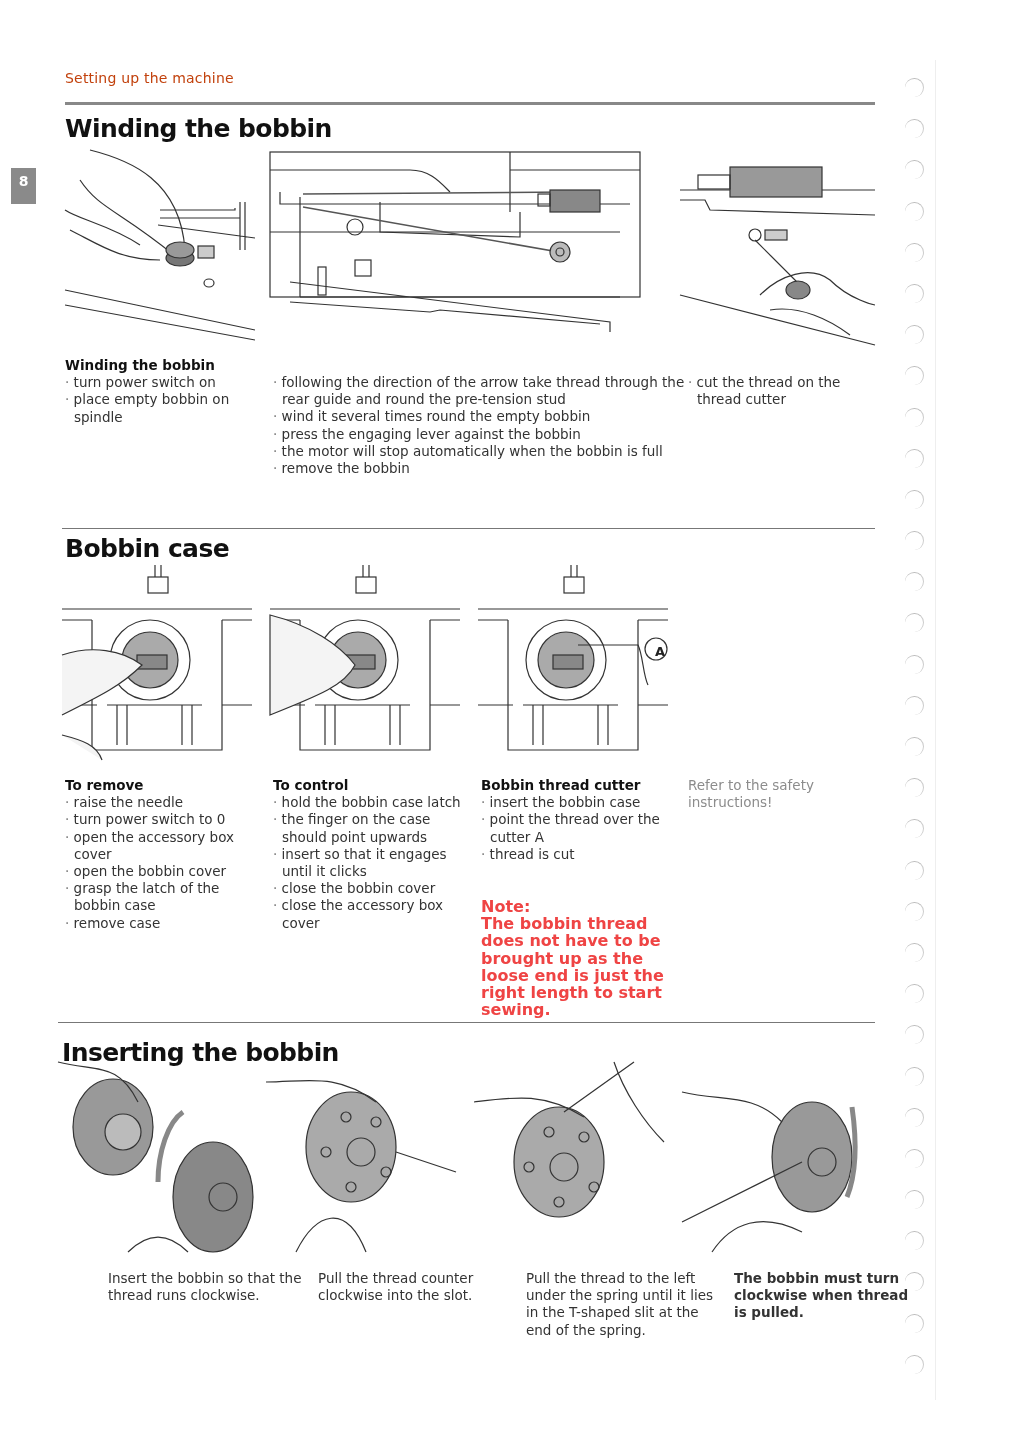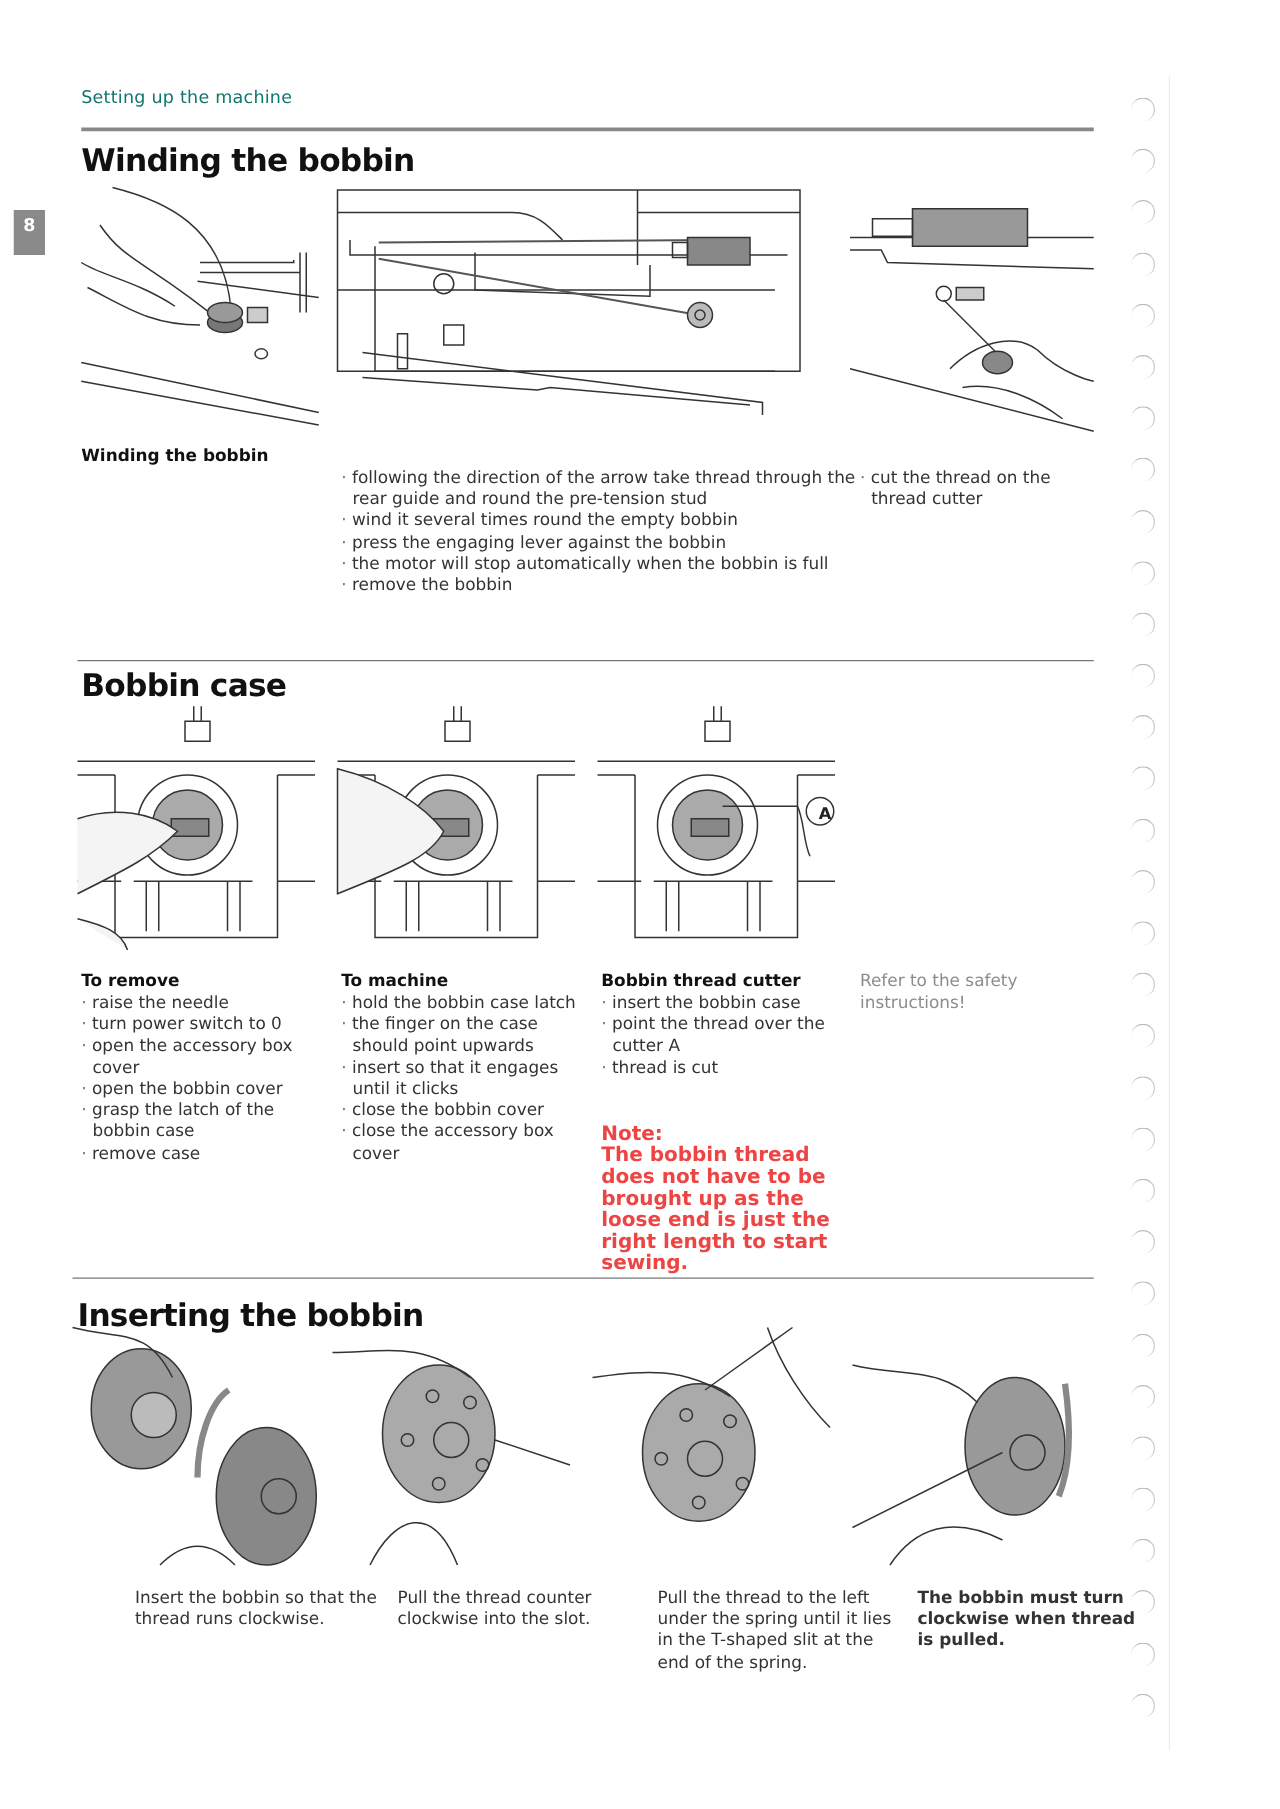--- a/index.html
+++ b/index.html
@@ -1,18 +1,18 @@
 <!DOCTYPE html>
 <html><head>
 <meta charset="utf-8">
 <style>
   html,body{margin:0;padding:0;background:#fff;}
   body{width:1024px;height:1447px;position:relative;overflow:hidden;font-family:"DejaVu Sans","Liberation Sans",sans-serif;color:#2a2a2a;}
   .abs{position:absolute;}
-  .running-head{left:65px;top:70px;font-size:14px;color:#0f766e;letter-spacing:.2px;}
+  .running-head{left:65px;top:70px;font-size:14px;color:#c2410c;letter-spacing:.2px;}
   .rule-top{left:65px;top:102px;width:810px;height:3px;background:#888;}
   .rule{height:1px;background:#777;}
   h1.sec{margin:0;font-family:"DejaVu Sans",sans-serif;font-weight:bold;font-size:25px;color:#111;letter-spacing:-0.6px;}
   .tab8{left:11px;top:168px;width:25px;height:36px;background:#8a8a8a;color:#fff;font-size:14px;font-weight:bold;text-align:center;line-height:26px;}
   .txt{font-size:13.5px;line-height:17.2px;color:#333;}
   .txt .hd{font-weight:bold;color:#111;}
   .txt ul{list-style:none;margin:0;padding:0;}
   .txt li{padding-left:9px;text-indent:-9px;}
   .txt li::before{content:"· ";color:#777;}
   .note{font-weight:bold;font-size:16px;line-height:17.2px;color:#ef4444;}
@@ -101,20 +101,24 @@
   <rect x="18" y="20" width="32" height="14"></rect>
   <circle cx="75" cy="80" r="6"></circle>
     <rect x="85" y="75" width="22" height="10" fill="#ccc"></rect>
   <path d="M75 85 L120 130"></path>
   <path d="M80 140 C100 120 130 110 150 125 C170 145 195 150 195 150 M90 155 C120 150 150 165 170 180"></path>
   <ellipse cx="118" cy="135" rx="12" ry="9" fill="#888"></ellipse>
 </svg>
 
 <div class="abs txt" style="left:65px;top:357px;width:190px;">
   <div class="hd">Winding the bobbin</div>
+  <ul>
+    <li>turn power switch on</li>
+    <li>place empty bobbin on spindle</li>
+  </ul>
 </div>
 <div class="abs txt" style="left:273px;top:374px;width:420px;">
   <ul>
     <li>following the direction of the arrow take thread through the rear guide and round the pre-tension stud</li>
     <li>wind it several times round the empty bobbin</li>
     <li>press the engaging lever against the bobbin</li>
     <li>the motor will stop automatically when the bobbin is full</li>
     <li>remove the bobbin</li>
   </ul>
 </div>
@@ -169,21 +173,21 @@
   <ul>
     <li>raise the needle</li>
     <li>turn power switch to 0</li>
     <li>open the accessory box cover</li>
     <li>open the bobbin cover</li>
     <li>grasp the latch of the bobbin case</li>
     <li>remove case</li>
   </ul>
 </div>
 <div class="abs txt" style="left:273px;top:777px;width:195px;">
-  <div class="hd">To machine</div>
+  <div class="hd">To control</div>
   <ul>
     <li>hold the bobbin case latch</li>
     <li>the finger on the case should point upwards</li>
     <li>insert so that it engages until it clicks</li>
     <li>close the bobbin cover</li>
     <li>close the accessory box cover</li>
   </ul>
 </div>
 <div class="abs txt" style="left:481px;top:777px;width:200px;">
   <div class="hd">Bobbin thread cutter</div>

